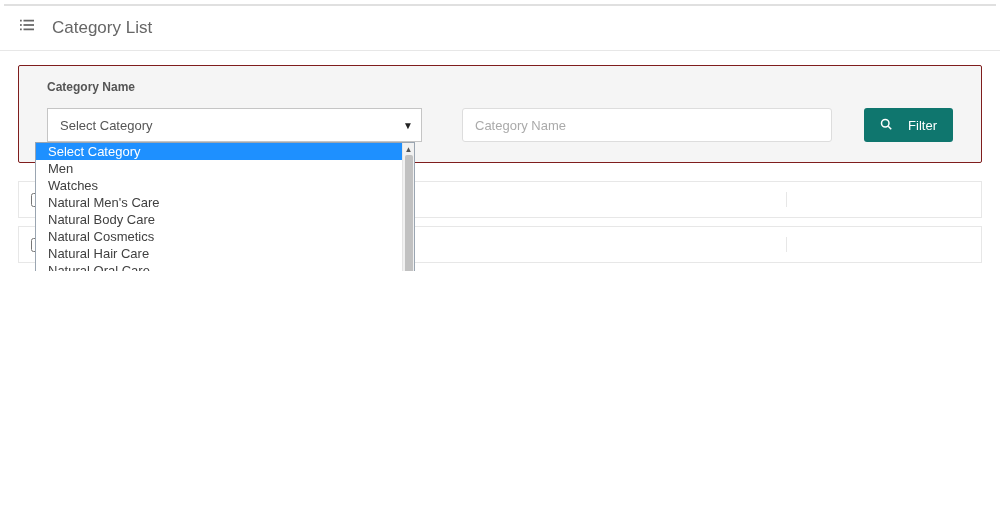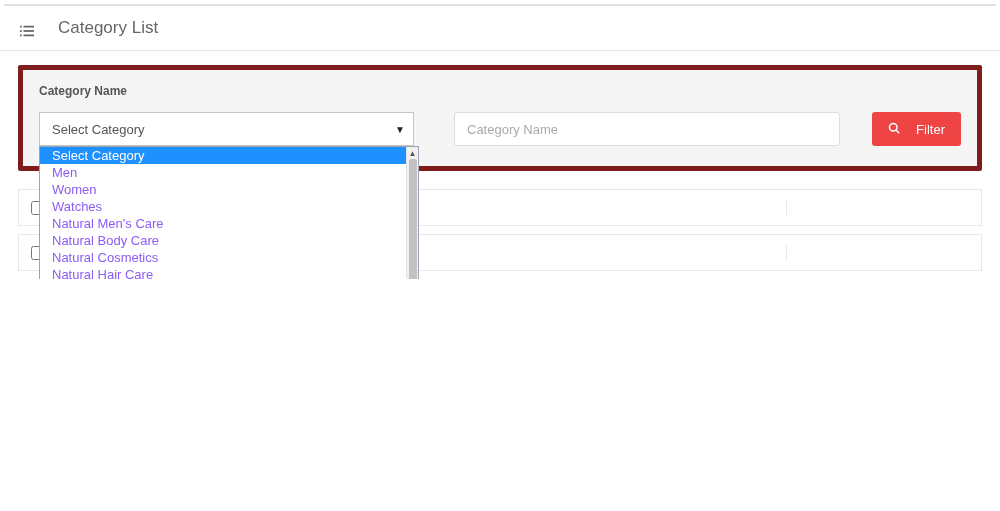--- a/index.html
+++ b/index.html
@@ -5,34 +5,34 @@
     * { box-sizing: border-box; margin: 0; padding: 0; }
     body {
       font-family: "Segoe UI", Arial, sans-serif;
       font-size: 13px;
       color: #333;
       background: #fff;
       width: 1000px;
     }
     .top-rule { height: 2px; background: #e0e0e0; margin: 4px 4px 0; }
     .page-header {
-      display: flex; align-items: flex-end; gap: 24px;
+      display: flex; align-items: flex-start; gap: 18px;
       padding: 12px 20px;
       border-bottom: 1px solid #e7e7e7;
     }
     .page-header .icon { color: #555; font-size: 15px; }
     .page-header h1 { font-size: 17px; font-weight: 400; color: #666; }
 
     .filter-panel {
       position: relative;
       margin: 14px 18px 18px;
       background: #f5f5f5;
-      border: 5px solid #7f1d1d;
+      border: 1px solid #7f1d1d;
       border-radius: 2px;
-      padding: 14px 16px 20px;
+      padding: 14px 28px 20px;
     }
     .filter-label { font-size: 12px; font-weight: 700; color: #555; margin-bottom: 14px; }
     .filter-row { display: flex; align-items: center; gap: 10px; }
 
     .select-wrap {
       position: relative;
       width: 375px;
       height: 34px;
       background: #fff;
       border: 1px solid #c5c5c5;
@@ -55,21 +55,21 @@
       padding: 0 12px;
       font-size: 13px;
       color: #555;
       margin-left: 30px;
       min-width: 0;
     }
     .text-input::placeholder { color: #aaa; }
 
     .btn-filter {
       height: 34px;
-      background: #ef4444;
+      background: #0f766e;
       color: #fff;
       border: none;
       border-radius: 3px;
       padding: 0 16px;
       font-size: 13px;
       cursor: pointer;
       display: inline-flex; align-items: center; gap: 16px;
       margin-left: 22px;
       justify-content: flex-end;
     }
@@ -105,21 +105,21 @@
     }
     .dd-scroll .thumb {
       width: 8px; flex: 0 0 58%;
       background: #c1c1c1; border-radius: 2px;
       margin-top: 0;
     }
     .dd-scroll .gap { flex: 1; }
     .dd-item {
       padding: 1px 12px;
       font-size: 13px;
-      color: #8b5cf6;
+      color: #404040;
       line-height: 15px;
       cursor: pointer;
       white-space: nowrap;
     }
     .dd-item.highlight { background: #1e90ff; color: #fff; }
 
     
     .results { margin: 0 18px; }
     .result-row {
       display: flex; align-items: center; gap: 12px;
@@ -177,21 +177,20 @@
         </svg>
       </span>
       <span>Filter</span>
     </button>
   </div>
 
   <div class="dropdown">
     <div class="dd-viewport" id="dd-viewport">
         <div class="dd-item highlight">Select Category</div>
         <div class="dd-item">Men</div>
-        <div class="dd-item">Women</div>
         <div class="dd-item">Watches</div>
         <div class="dd-item">Natural Men's Care</div>
         <div class="dd-item">Natural Body Care</div>
         <div class="dd-item">Natural Cosmetics</div>
         <div class="dd-item">Natural Hair Care</div>
         <div class="dd-item">Natural Oral Care</div>
         <div class="dd-item">Natural Perfumes</div>
         <div class="dd-item">Natural Skin Care</div>
         <div class="dd-item">Make Up</div>
         <div class="dd-item">Hair Color</div>

